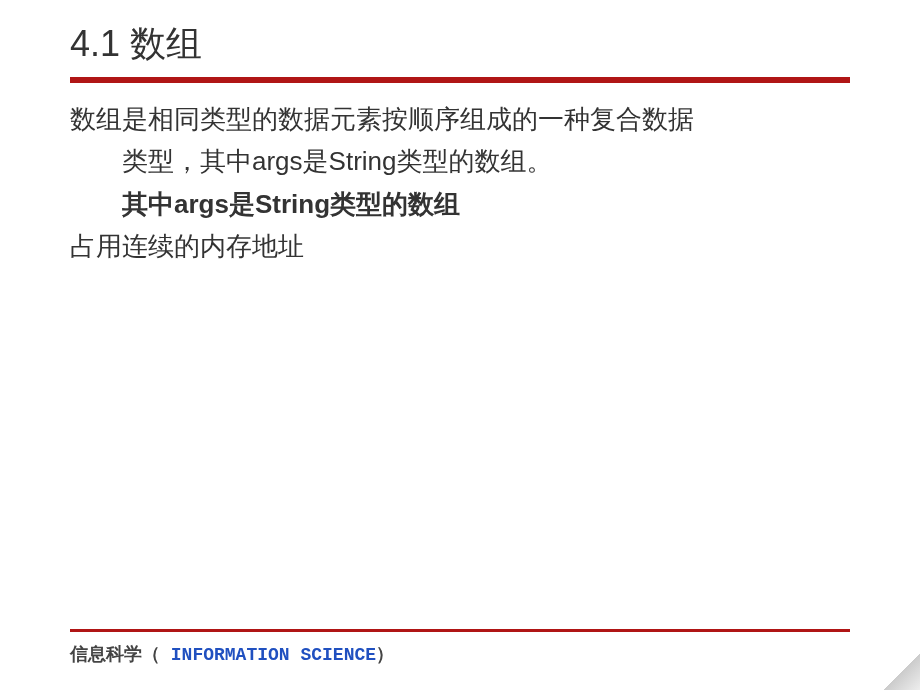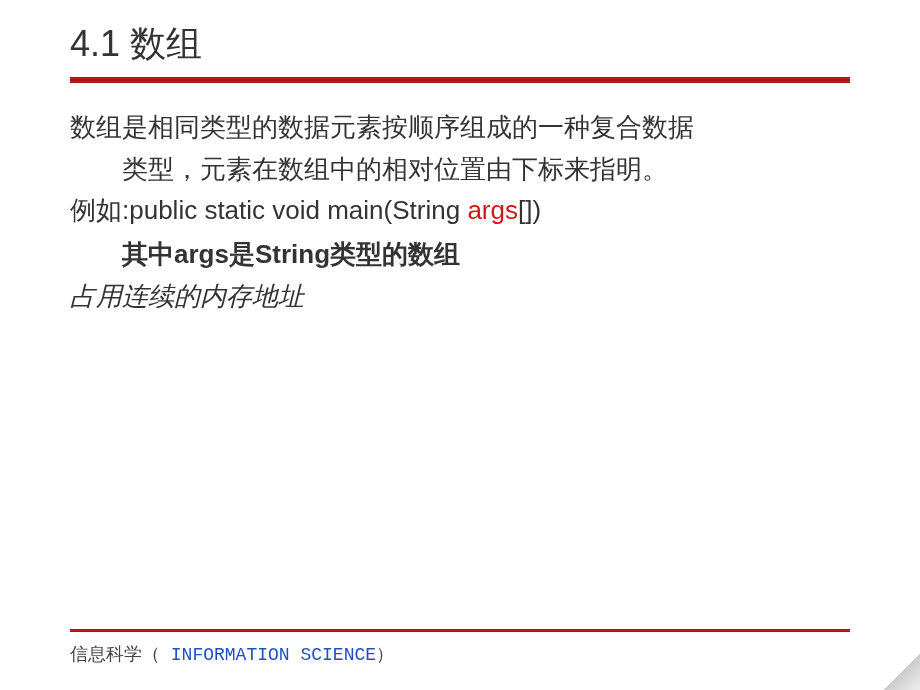--- a/index.html
+++ b/index.html
@@ -31,28 +31,27 @@
       font-weight: normal;
       margin-bottom: 8px;
     }
     .title-underline {
       height: 6px;
       background: #b01515;
       width: 100%;
       margin-top: 6px;
     }
     .content-area {
-      padding: 24px 70px 0 70px;
+      padding: 16px 70px 0 70px;
     }
     .line {
       font-size: 26px;
       color: #333333;
       line-height: 1.6;
       margin-bottom: 4px;
-      font-style: italic;
     }
     .para-intro {
       font-size: 26px;
       line-height: 1.6;
       color: #333333;
     }
     .para-intro-line2 {
       padding-left: 52px;
     }
     .example-line {
@@ -71,20 +70,21 @@
       padding-left: 52px;
       font-family: Liberation Sans, sans-serif;
       color: #333;
     }
     .footer {
       position: absolute;
       bottom: 24px;
       left: 0;
       width: 100%;
       padding: 0 70px;
+      font-weight: bold;
     }
     .footer-line {
       height: 3px;
       background: #b01515;
       margin-bottom: 10px;
     }
     .footer-content {
       display: flex;
       justify-content: space-between;
       align-items: center;
@@ -117,25 +117,22 @@
 
 <div class="slide">
 
   <div class="title-area">
     <h1 class="slide-title">4.1 数组</h1>
     <div class="title-underline"></div>
   </div>
 
   <div class="content-area">
     <div class="para-intro">数组是相同类型的数据元素按顺序组成的一种复合数据</div>
-    <div class="para-intro para-intro-line2">类型，元素在数组中的相对位置由下标来指明。</div>
+    <div class="para-intro para-intro-line2">类型，其中args是String类型的数组。</div>
 
-    <div class="example-line">
-      <span>例如:public static void main(String </span><span class="args-red">args</span><span>[])</span>
-    </div>
 
     <div class="bold-indent">其中args是String类型的数组</div>
 
     <div class="line">占用连续的内存地址</div>
 
 
   </div>
 
   <div class="footer">
     <div class="footer-line"></div>

